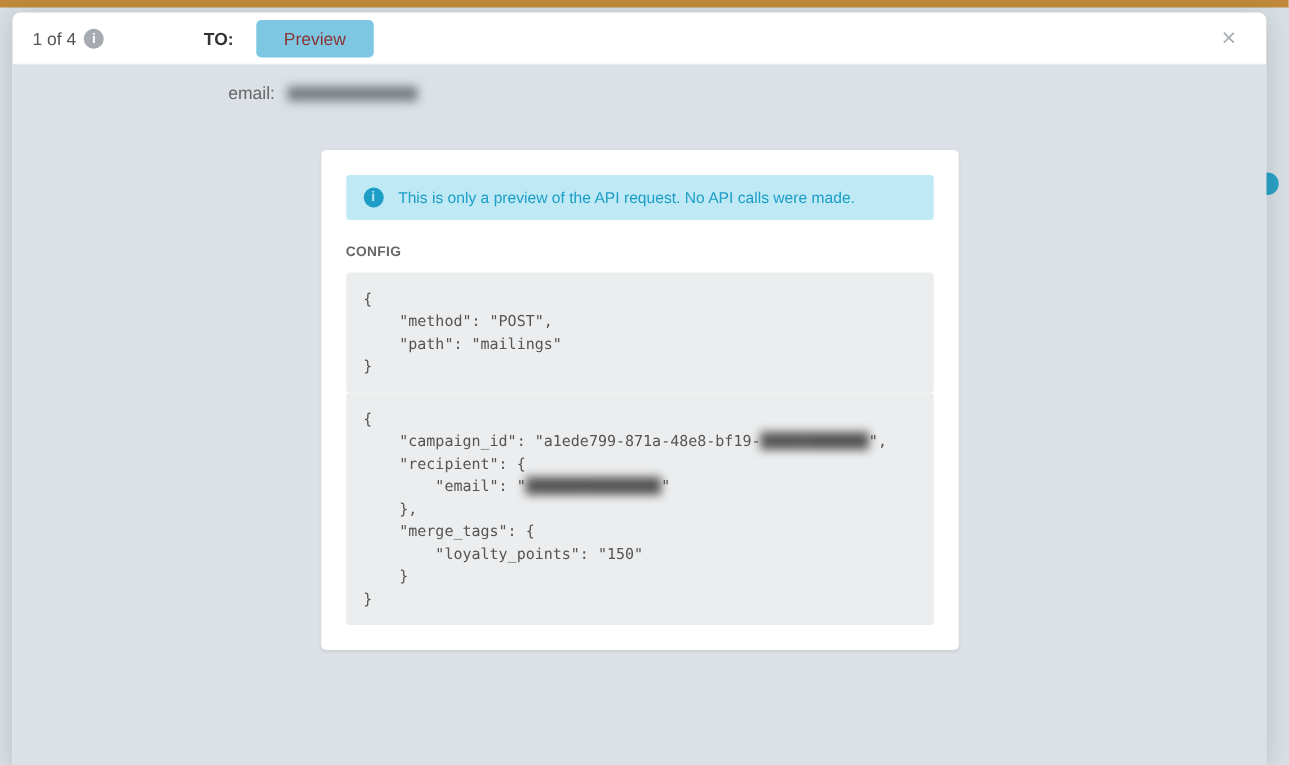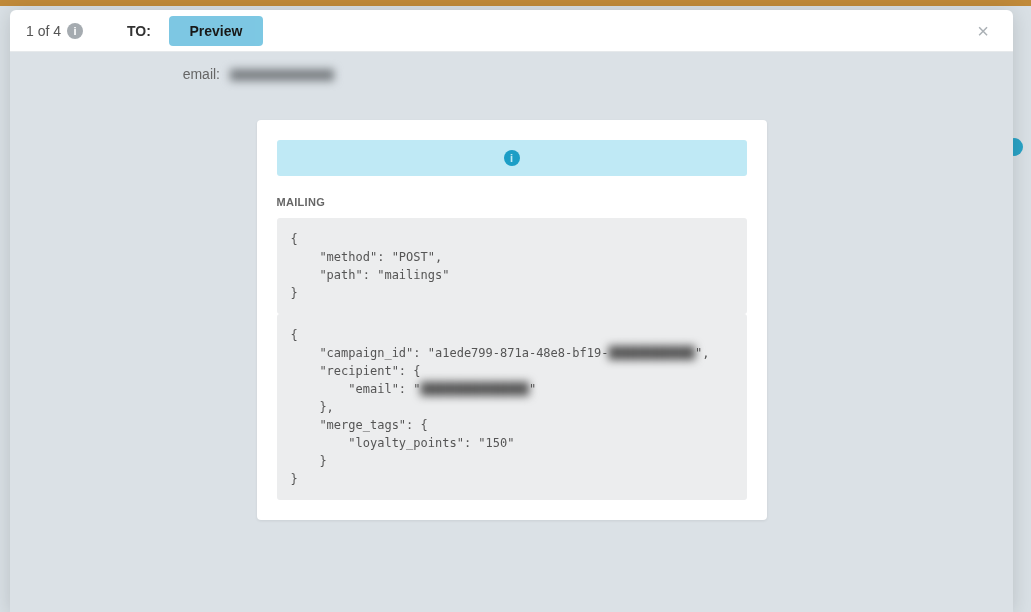--- a/index.html
+++ b/index.html
@@ -1,15 +1,15 @@
 <!DOCTYPE html>
 <html><head>
   <meta charset="utf-8">
   <style>
-    * { box-sizing: border-box; margin: 0; padding: 0; justify-content: center; }
+    * { box-sizing: border-box; margin: 0; padding: 0; }
     body {
       font-family: -apple-system, BlinkMacSystemFont, "Segoe UI", Helvetica, Arial, sans-serif;
       background: #d9e0e5;
       width: 1031px;
       height: 612px;
       overflow: hidden;
       position: relative;
     }
     .backdrop {
       position: absolute;
@@ -63,21 +63,21 @@
       border-radius: 50%;
       display: inline-flex;
       align-items: center;
       justify-content: center;
       color: #fff;
       font-size: 11px;
       font-weight: bold;
       cursor: help;
     }
     .to-label {
-      margin-left: 44px;
+      margin-left: 80px;
       font-size: 14px;
       color: #333;
       font-weight: 600;
       margin-right: 8px;
     }
     .to-input {
       width: 523px;
       height: 30px;
       border: 1px solid #cfd4d8;
       border-radius: 4px;
@@ -85,27 +85,26 @@
       font-size: 14px;
       color: #333;
       background: #fff;
     }
     .to-input::placeholder { color: #9aa3aa; }
     .preview-btn {
       margin-left: 10px;
       width: 94px;
       height: 30px;
       background: #6fc2e0;
-      color: #000000;
+      color: #7f1d1d;
       border: none;
       border-radius: 4px;
       font-size: 14px;
       cursor: pointer;
       opacity: 0.9;
-      font-weight: bold;
     }
     .close-btn {
       margin-left: auto;
       width: 28px;
       height: 28px;
       border: none;
       background: transparent;
       color: #aab0b5;
       font-size: 20px;
       cursor: pointer;
@@ -212,23 +211,24 @@
 
   <div class="modal-body">
     <div class="email-row">
       <span class="email-label">email:</span>
       <span class="email-val"></span>
     </div>
 
     <div class="card">
       <div class="info-bar">
         <span class="info-bar-icon">i</span>
+        <span class="info-bar-text">This is only a preview of the API request. No API calls were made.</span>
       </div>
 
-      <div class="section-label">MAILING</div>
+      <div class="section-label">CONFIG</div>
       <div class="code-block">{
     "method": "POST",
     "path": "mailings"
 }</div>
 
       <div class="code-block"><span>{
     "campaign_id": "a1ede799-871a-48e8-bf19-</span><span class="blurred">████████████</span><span>",
     "recipient": {
         "email": "</span><span class="blurred">███████████████</span><span>"
     },

